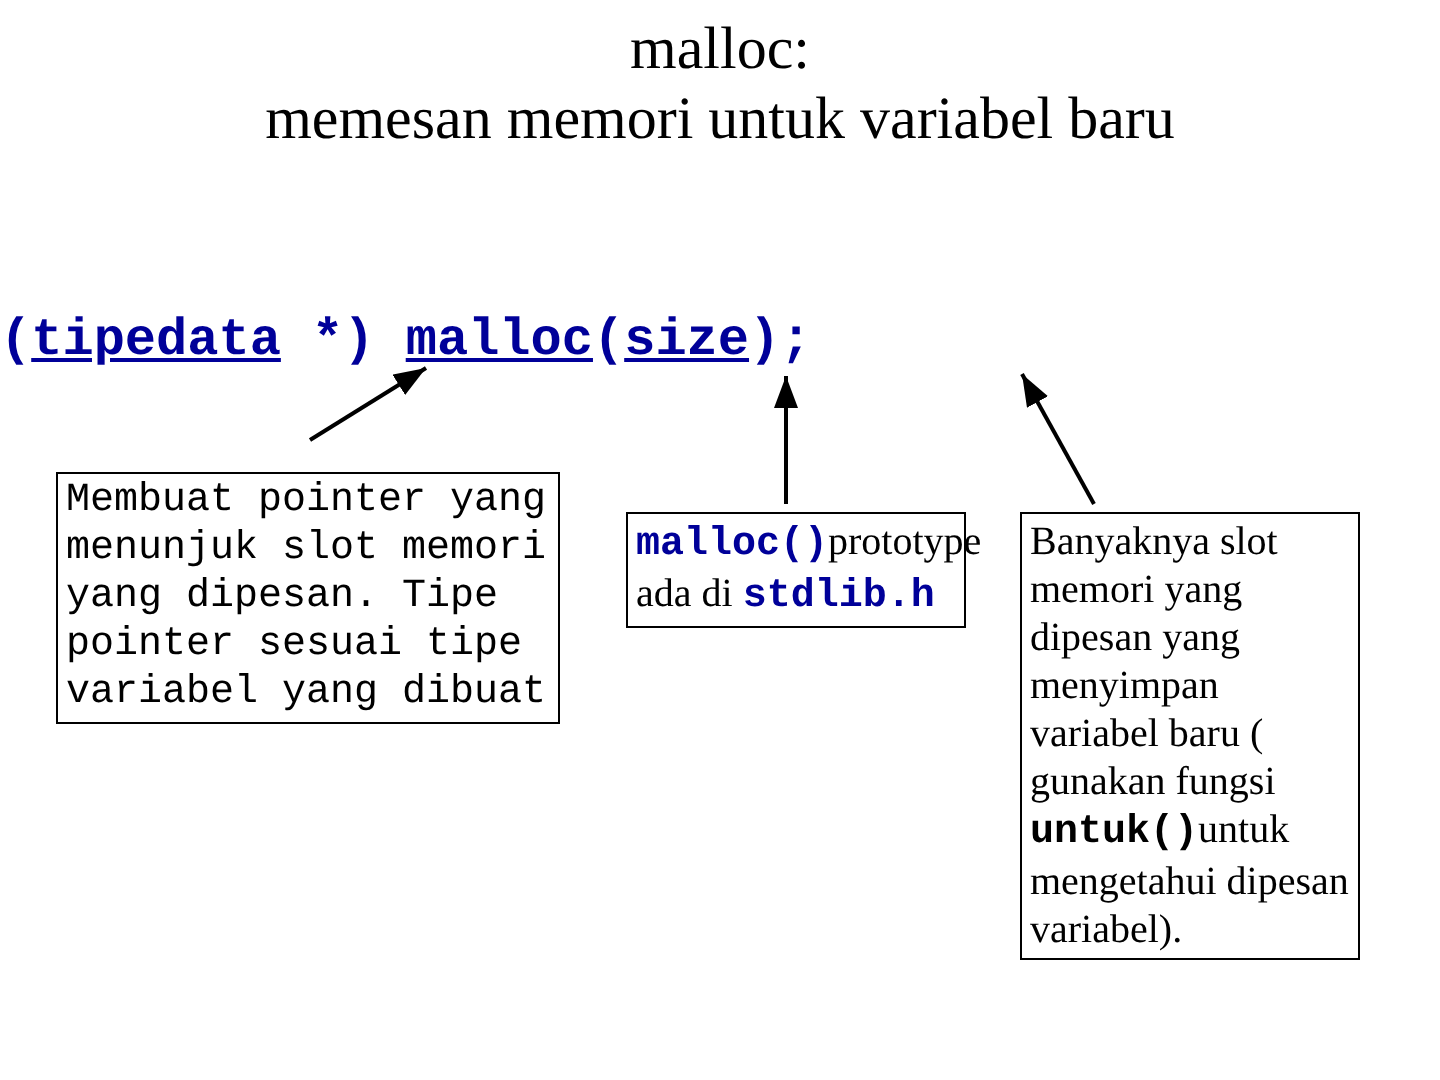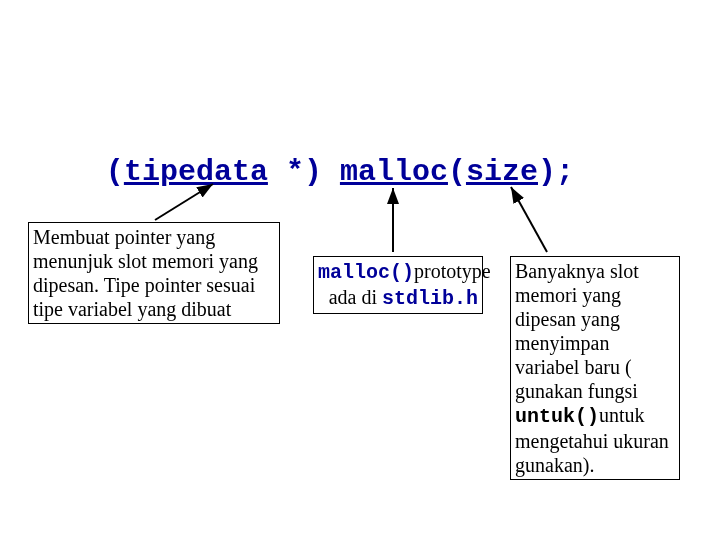--- a/index.html
+++ b/index.html
@@ -17,24 +17,24 @@
     text-align: center;
     font-size: 30px;
     line-height: 1.15;
     padding-top: 8px;
   }
   .code-line {
     position: absolute;
     top: 155px;
     left: 0;
     width: 574px;
-    text-align: right;
+    text-align: left;
     font-family: "Courier New", Courier, monospace;
     font-weight: bold;
-    font-size: 30px;
+    font-size: 26px;
     color: #000099;
   }
   .code-line .u { text-decoration: underline; }
   .box {
     position: absolute;
     border: 1px solid #000;
     background: #fff;
     font-size: 20px;
     line-height: 1.2;
     padding: 2px 4px;
@@ -45,41 +45,42 @@
     position: absolute;
     top: 0; left: 0;
     width: 720px; height: 540px;
     pointer-events: none;
   }
 </style>
 </head>
 <body>
 
 <div class="title">
-  <br>
+  <span>malloc:</span><br>
+  <span>memesan memori untuk variabel baru</span>
 </div>
 
 <div class="code-line">
   <span>(</span><span class="u">tipedata</span><span> *) </span><span class="u">malloc</span><span>(</span><span class="u">size</span><span>);</span>
 </div>
 
 <svg class="arrows">
   <defs>
     <marker id="ah" markerWidth="10" markerHeight="10" refX="8" refY="3" orient="auto" markerUnits="strokeWidth">
       <path d="M0,0 L8,3 L0,6 Z" fill="#000"></path>
     </marker>
   </defs>
   <line x1="155" y1="220" x2="213" y2="184" stroke="#000" stroke-width="2" marker-end="url(#ah)"></line>
   <line x1="393" y1="252" x2="393" y2="188" stroke="#000" stroke-width="2" marker-end="url(#ah)"></line>
   <line x1="547" y1="252" x2="511" y2="187" stroke="#000" stroke-width="2" marker-end="url(#ah)"></line>
 </svg>
 
-<div class="box" style="left:28px; top:222px; width:242px;">
+<div class="box" style="left:28px; top:236px; width:242px;font-family:Liberation Mono, monospace;">
   <span>Membuat pointer yang menunjuk slot memori yang dipesan. Tipe pointer sesuai tipe variabel yang dibuat</span>
 </div>
 
-<div class="box" style="left:313px; top:256px; width:160px;text-align:right;">
+<div class="box" style="left:313px; top:256px; width:160px;">
   <span class="mono">malloc()</span><span>prototype ada di </span><span class="mono">stdlib.h</span>
 </div>
 
 <div class="box" style="left:510px; top:256px; width:160px;">
-  <span>Banyaknya slot memori yang dipesan yang menyimpan variabel baru ( gunakan fungsi </span><span class="monoblk">untuk()</span><span>untuk mengetahui ukuran gunakan).</span>
+  <span>Banyaknya slot memori yang dipesan yang menyimpan variabel baru ( gunakan fungsi </span><span class="monoblk">untuk()</span><span>untuk mengetahui dipesan variabel).</span>
 </div>
 
 </body></html>

